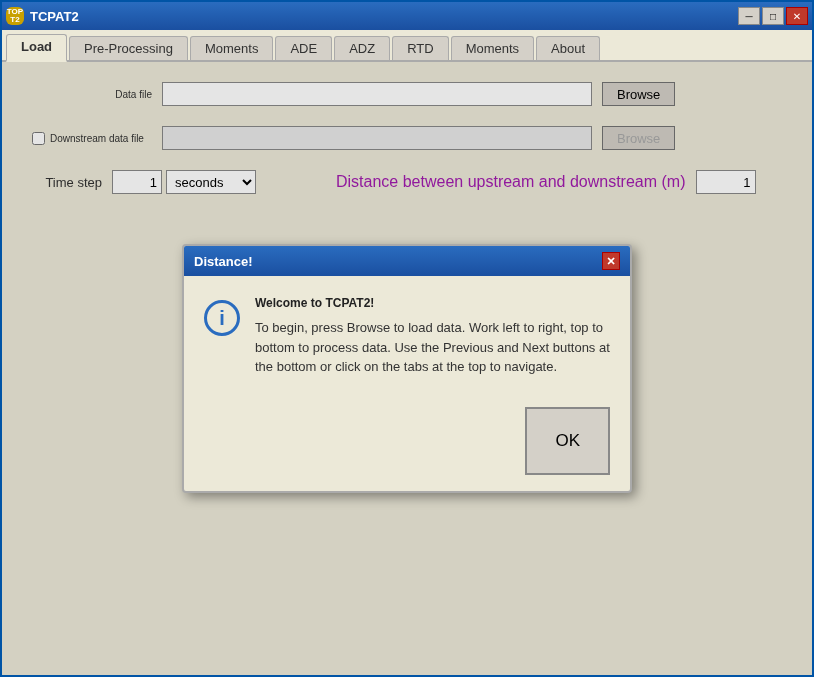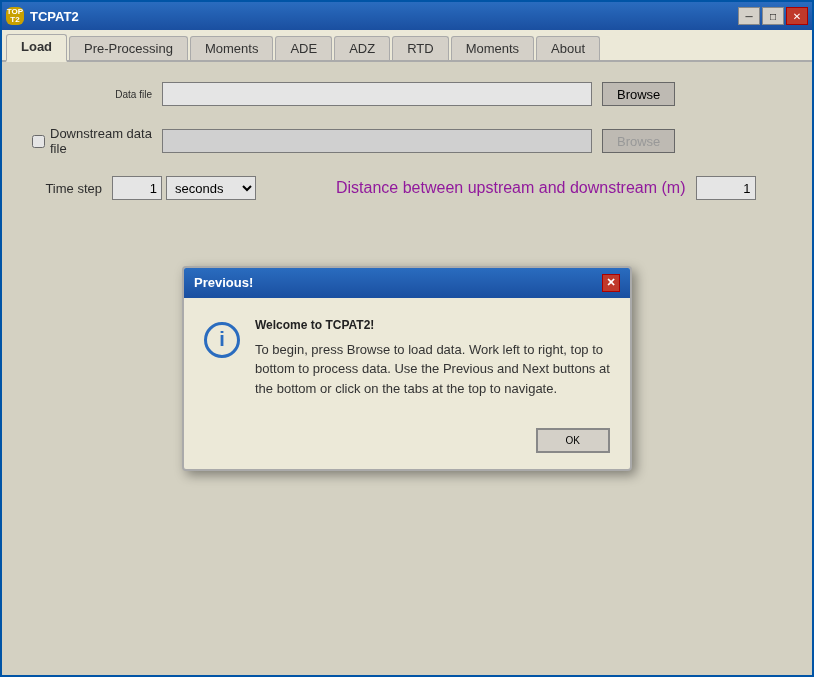--- a/index.html
+++ b/index.html
@@ -140,21 +140,21 @@
     }
     .browse-btn:disabled {
       color: #aaa;
       cursor: default;
     }
     .downstream-checkbox {
       margin-right: 5px;
     }
     .downstream-label {
       color: #333;
-      font-size: 13px;
+      font-size: 10px;
       width: 120px;
     }
 
     
     .timestep-row {
       display: flex;
       align-items: center;
       margin-bottom: 20px;
     }
     .timestep-label {
@@ -290,25 +290,25 @@
       font-size: 13px;
       color: #333;
       line-height: 1.5;
     }
     .dialog-footer {
       padding: 10px 20px 16px;
       display: flex;
       justify-content: flex-end;
     }
     .ok-btn {
-      padding: 5px 28px;
+      padding: 22px 28px;
       background: #d4d0c8;
       border: 2px solid #888;
       cursor: pointer;
-      font-size: 10px;
+      font-size: 17px;
     }
   </style>
 </head>
 <body>
 
 <div class="window">
 
   <div class="title-bar">
     <div class="title-bar-icon">
       <span style="font-size:8px; line-height:1; text-align:center;">TOP<br>T2</span>
@@ -358,21 +358,21 @@
         <option>hours</option>
       </select>
       <span class="distance-label">Distance between upstream and downstream (m)</span>
       <input class="distance-input" type="text" value="1" style="">
     </div>
 
     <div class="modal-overlay">
       <div class="dialog">
 
         <div class="dialog-title-bar">
-          <span class="dialog-title-text">Previous!</span>
+          <span class="dialog-title-text">Distance!</span>
           <div class="dialog-close-btn">✕</div>
         </div>
 
         <div class="dialog-body">
           <div class="dialog-icon">i</div>
           <div class="dialog-content">
             <h3>Welcome to TCPAT2!</h3>
             <p>To begin, press Browse to load data. Work left to right, top to bottom to process data. Use the Previous and Next buttons at the bottom or click on the tabs at the top to navigate.</p>
           </div>
         </div>

